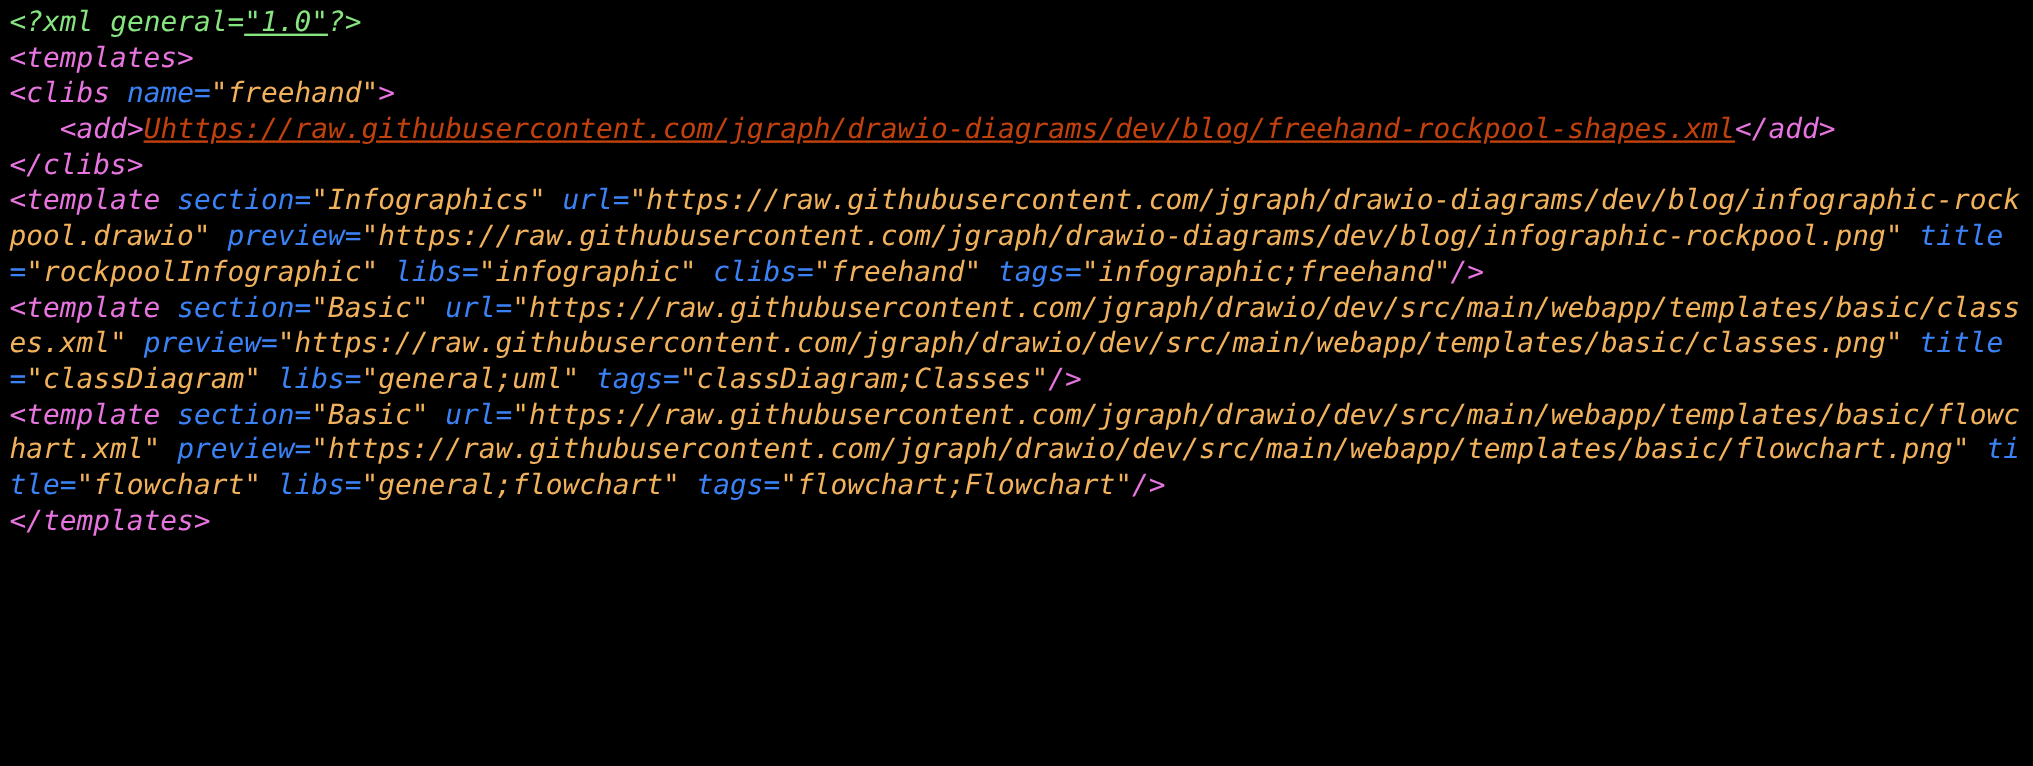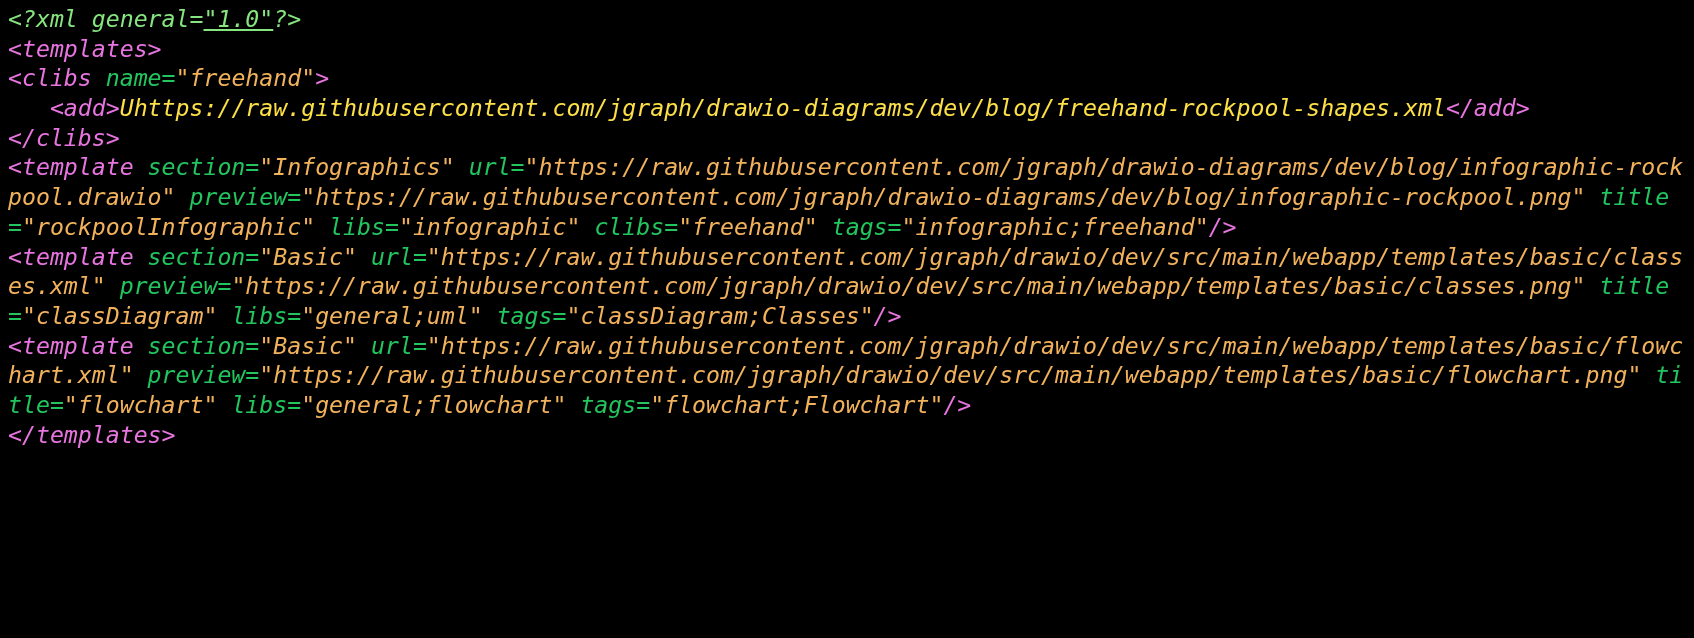--- a/index.html
+++ b/index.html
@@ -15,23 +15,23 @@
     margin: 0;
     padding: 4px 8px 4px 8px;
     white-space: pre-wrap;
     word-break: break-all;
     font-style: italic;
   }
   
   .pi     { color: #86e57f; }          
   .pi .ver{ text-decoration: underline;}
   .tag    { color: #e874e0; }          
-  .aname  { color: #22c55e; }          
+  .aname  { color: #3b82f6; }          
   .aval   { color: #f2b25c; }          
-  .txt    { color: #fde047; }
+  .txt    { color: #c2410c; text-decoration: underline; }
 
   
   .nowrapfix { letter-spacing: 0; }
 </style>
 </head>
 <body>
 
 <pre class="code"><span class="pi"><span>&lt;?xml</span> <span>general=</span><span class="ver">"1.0"</span><span>?&gt;</span></span>
 <span class="tag">&lt;templates&gt;</span>
 <span class="tag"><span>&lt;clibs</span> <span class="aname">name=</span><span class="aval">"freehand"</span><span>&gt;</span></span>

